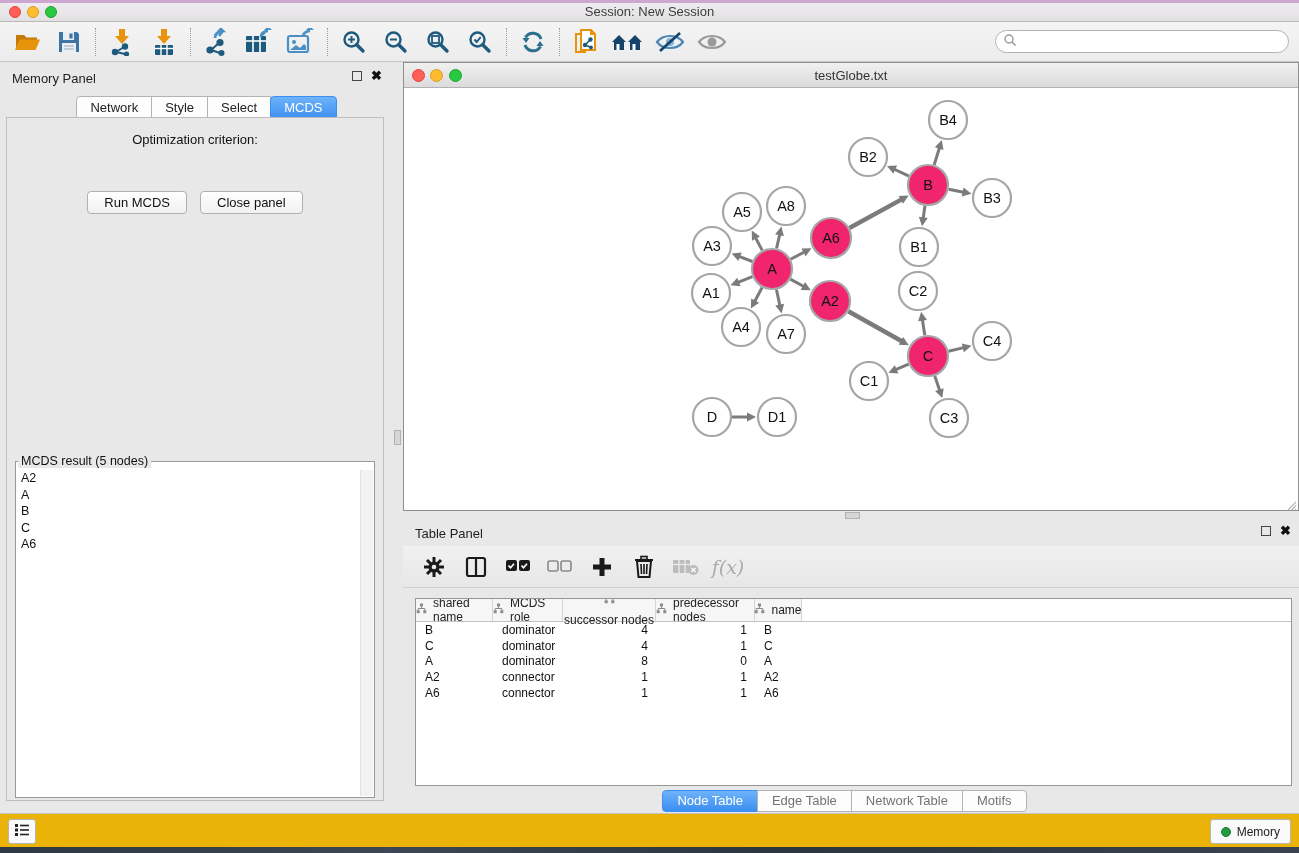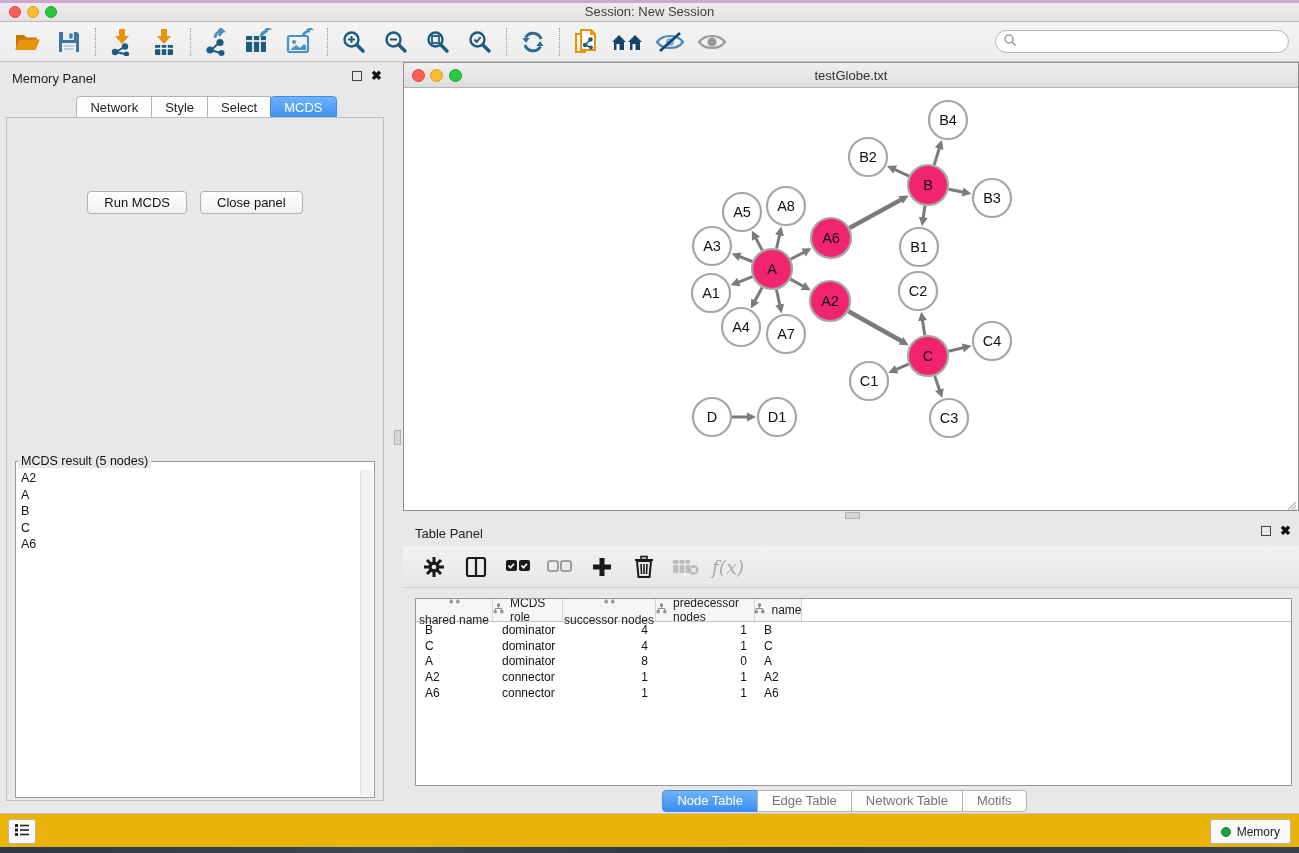--- a/index.html
+++ b/index.html
@@ -337,20 +337,21 @@
           <span class="close-ic">✖</span>
         </span>
       </div>
       <div class="cp-tabs" id="cp-tabs">
           <div class="cptab">Network</div>
           <div class="cptab">Style</div>
           <div class="cptab">Select</div>
           <div class="cptab sel">MCDS</div>
         </div>
       <div class="cp-content">
+        <div class="opt-label">Optimization criterion:</div>
         <div class="btn-row">
           <div class="pbtn">Run MCDS</div>
           <div class="pbtn">Close panel</div>
         </div>
         <fieldset class="mcds-result">
           <legend>MCDS result (5 nodes)</legend>
           <div class="mcds-list" id="mcds-list">
               <div class="mcds-item">A2</div>
               <div class="mcds-item">A</div>
               <div class="mcds-item">B</div>
@@ -594,21 +595,21 @@
                 <path d="M19.5 11 l4 4 M23.5 11 l-4 4" stroke="#fff" stroke-width="1.5"></path>
               </svg>
             </span>
           </div>
           <div class="tpbtn">
             <span class="fx">f(x)</span>
           </div>
         </div>
       <div class="tbl">
         <div class="tbl-head" id="tbl-head">
-            <div class="th" style="width: 77px; flex-direction: column;">
+            <div class="th" style="width: 77px;">
               <span><svg width="11" height="11" viewBox="0 0 11 11">
                   <rect x="4" y="0.5" width="3" height="3" fill="#8a8a8a"></rect>
                   <rect x="0.7" y="7.2" width="3" height="3" fill="#8a8a8a"></rect>
                   <rect x="7.3" y="7.2" width="3" height="3" fill="#8a8a8a"></rect>
                   <path d="M5.5 3.5 v2 M2.2 7.2 V5.5 h6.6 v1.7" stroke="#8a8a8a" fill="none" stroke-width="1"></path>
                 </svg></span>
               <span>shared name</span>
             </div>
             <div class="th" style="width: 70px;">
               <span><svg width="11" height="11" viewBox="0 0 11 11">

